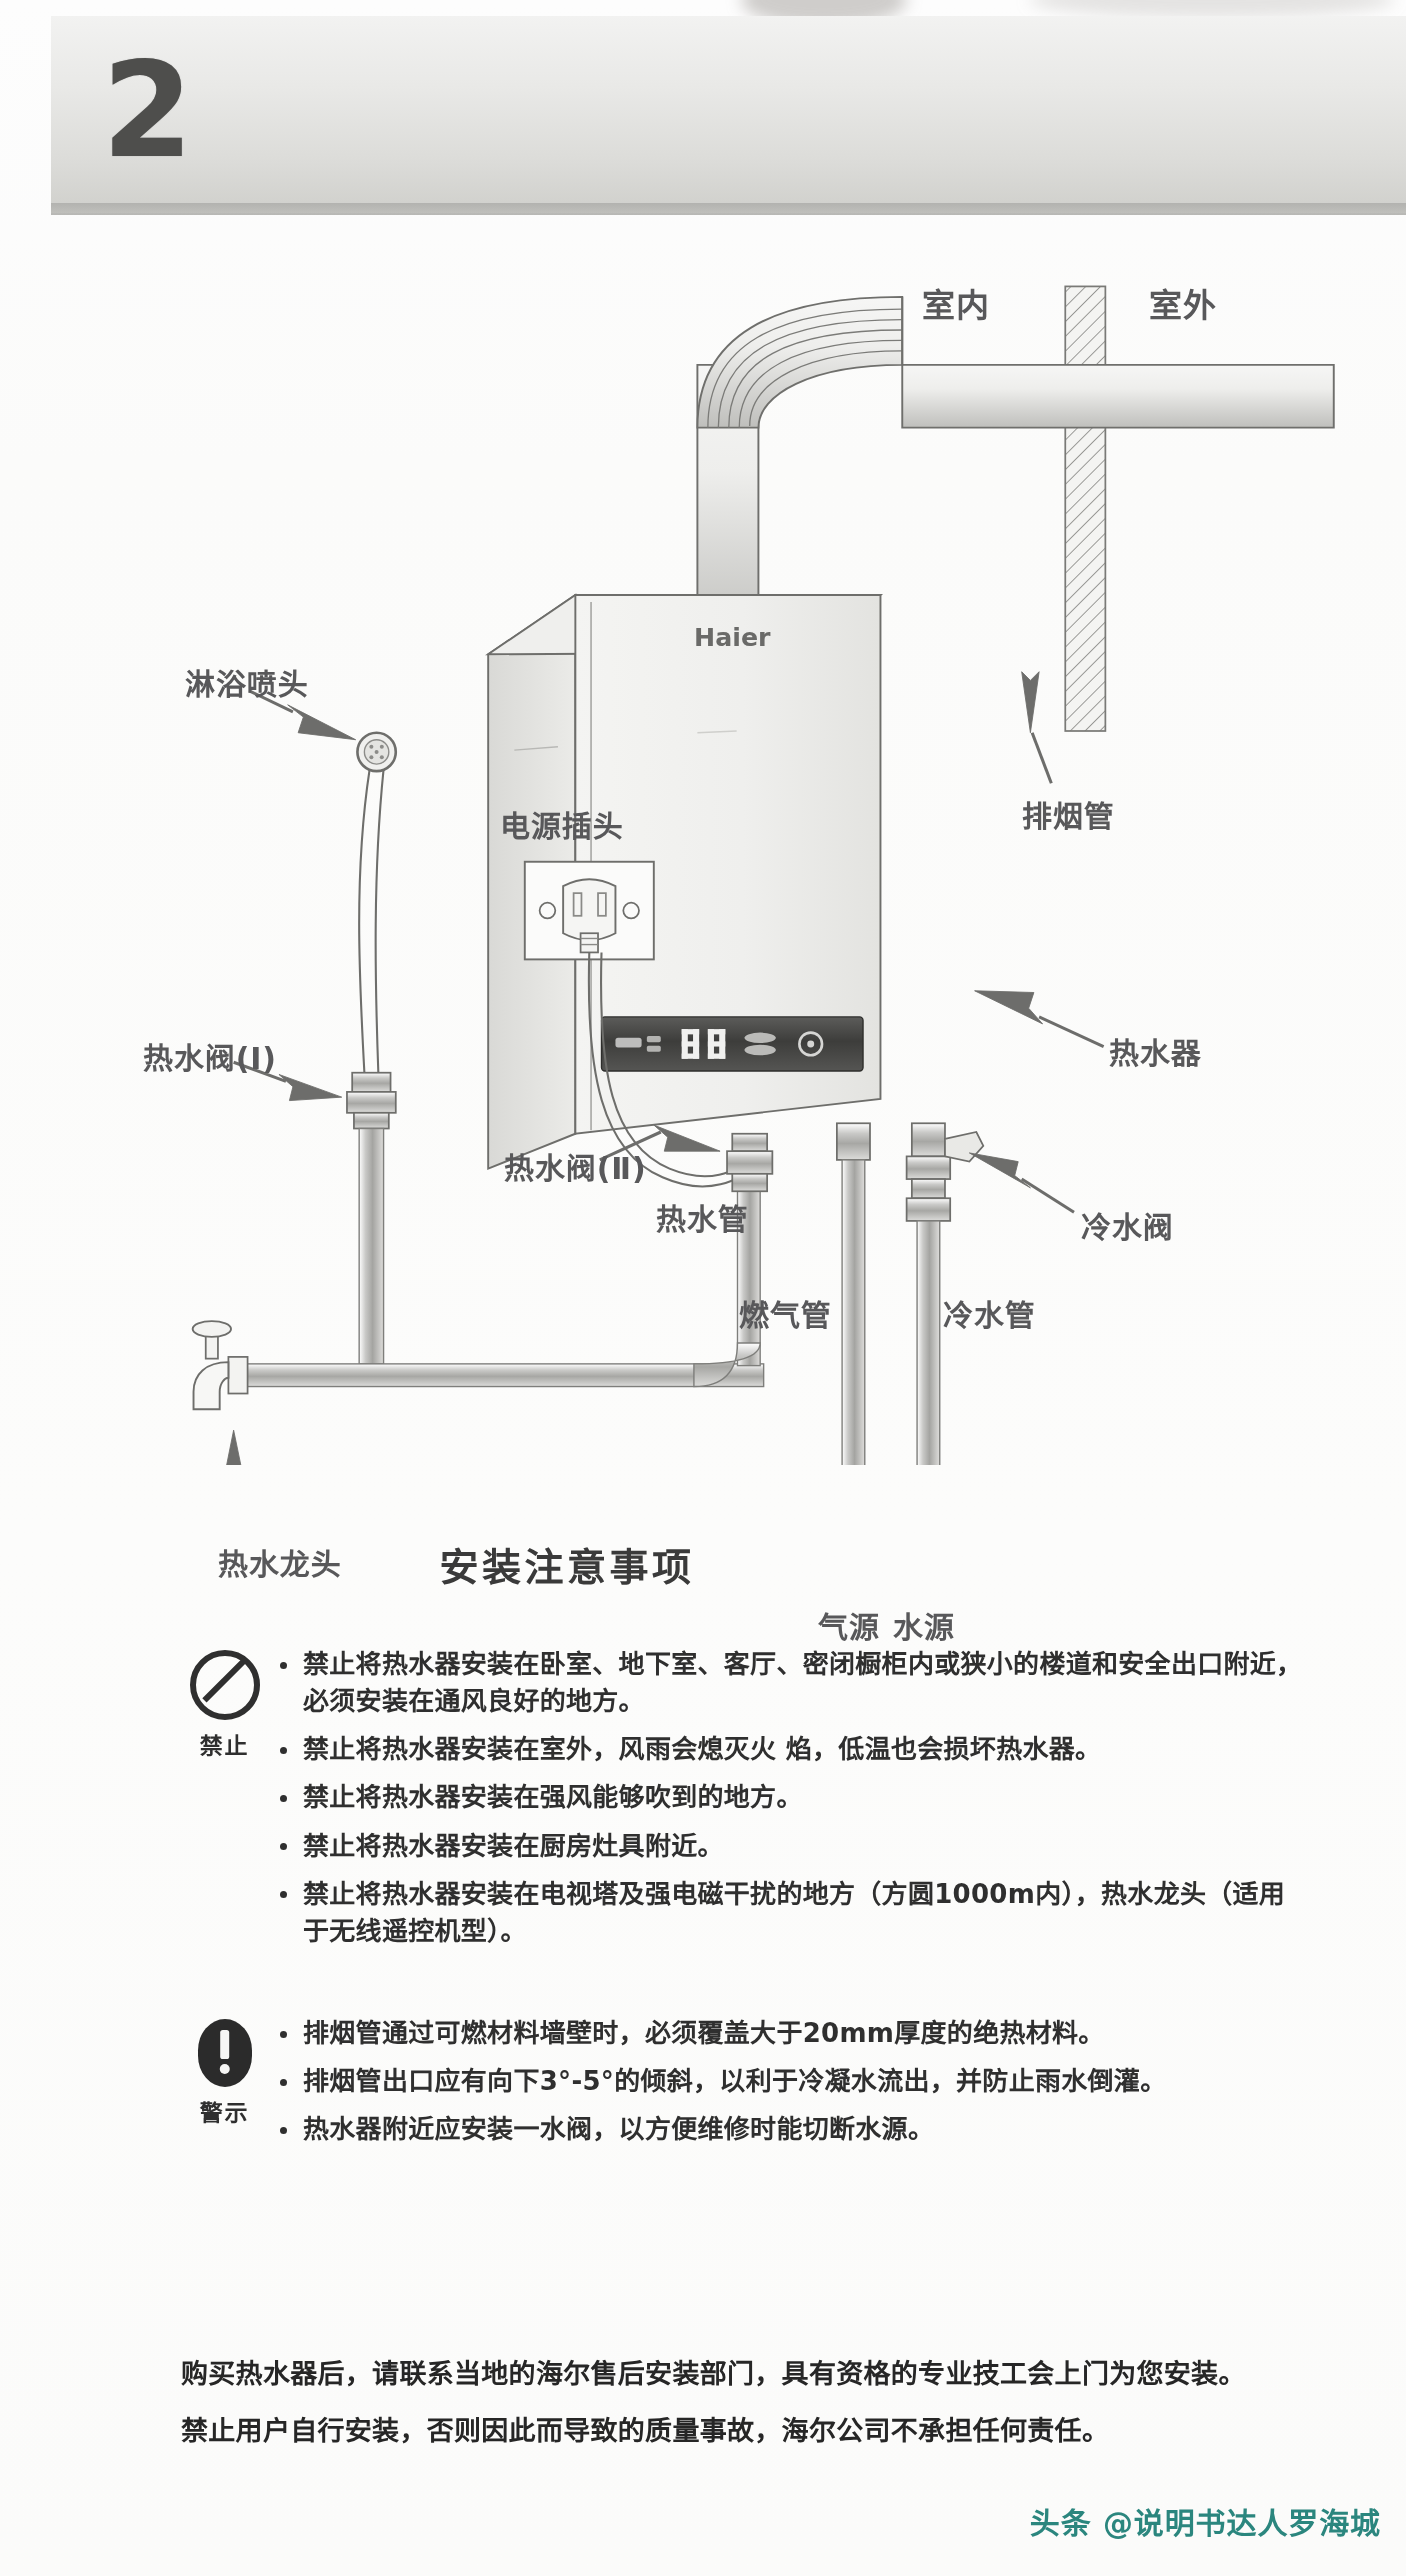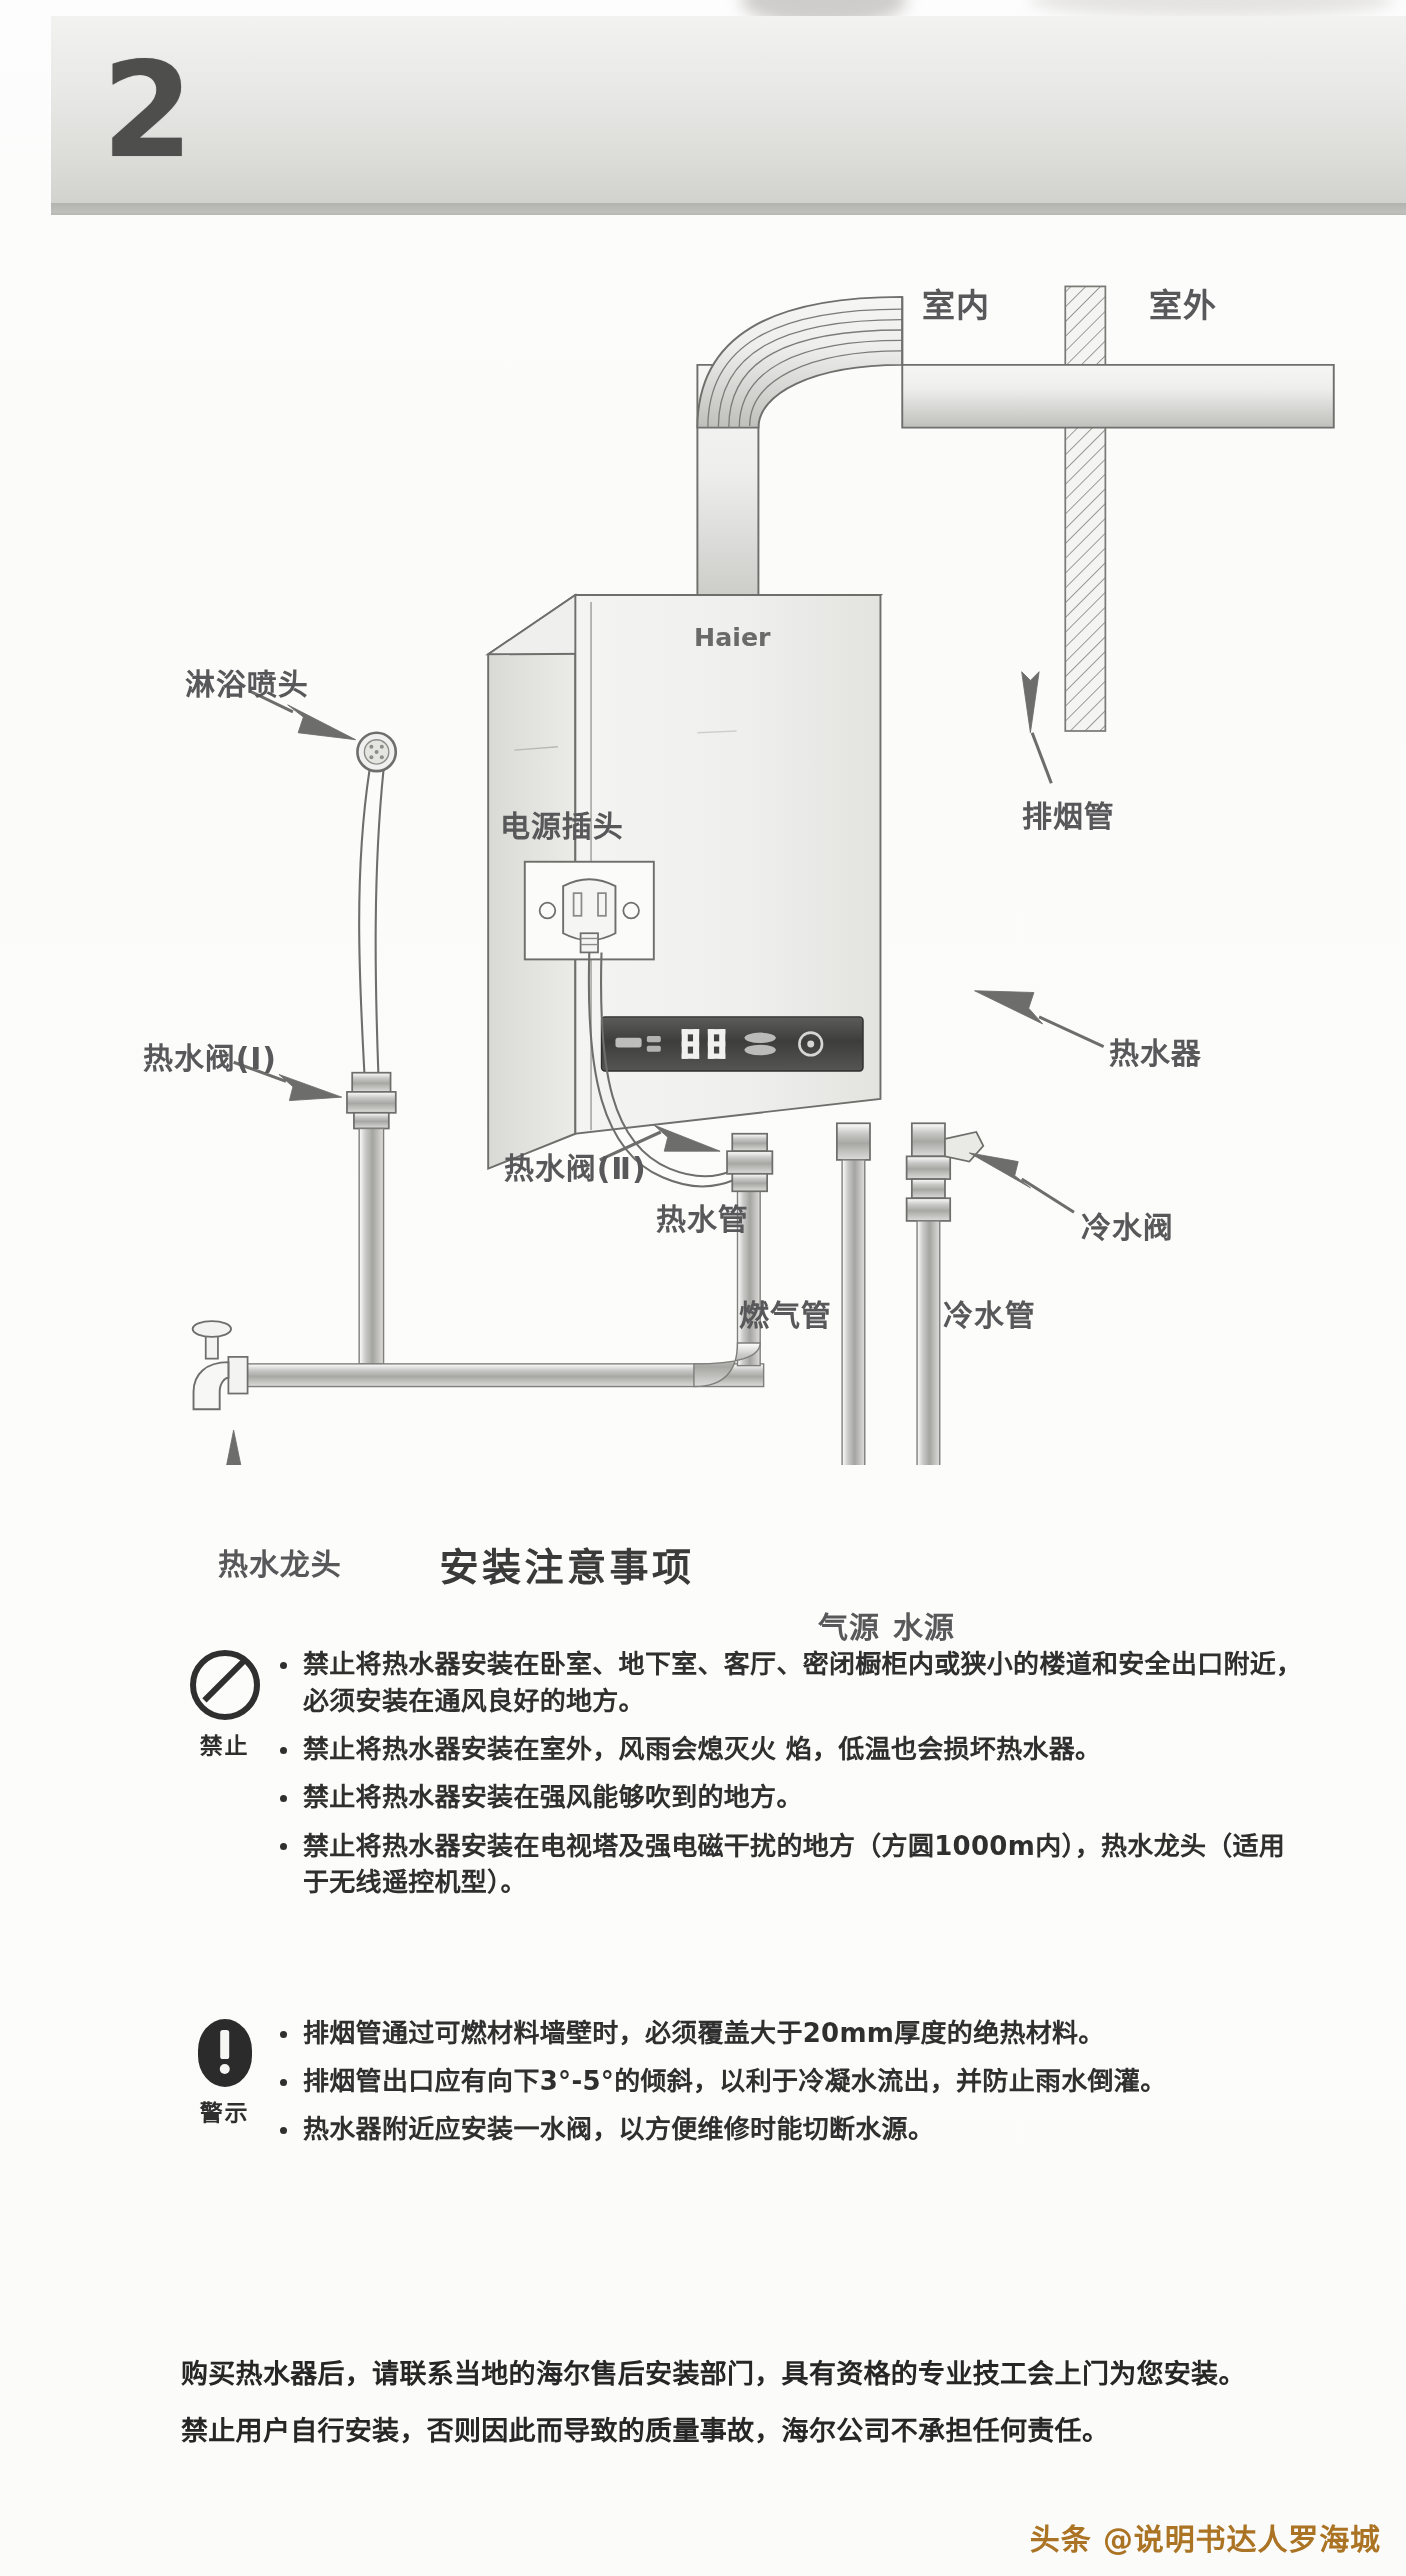--- a/index.html
+++ b/index.html
@@ -216,24 +216,24 @@
     font-size: 27px;
     font-weight: 700;
     line-height: 1.45;
     color: #262626;
     letter-spacing: 0.3px;
   }
 
   #watermark {
     position: absolute;
     right: 26px;
-    bottom: 17px;
+    bottom: 33px;
     font-size: 30px;
     font-weight: 700;
-    color: #a16207;
+    color: #0f766e;
     opacity: .88;
     letter-spacing: 0.9px;
   }
 </style>
 </head>
 <body>
 
 <div id="page"></div>
 
 <div class="scan-smudge" style="left:741px; top:-26px; width:166px; height:52px; background:rgba(120,115,110,.35);"></div>
@@ -475,20 +475,21 @@
 
 <div class="notice-block" id="block-prohibit">
   <div class="notice-icon-col">
     <div class="icon-prohibit"></div>
     <div class="icon-caption">禁止</div>
   </div>
   <ul class="notice-list">
     <li>禁止将热水器安装在卧室、地下室、客厅、密闭橱柜内或狭小的楼道和安全出口附近，必须安装在通风良好的地方。</li>
     <li>禁止将热水器安装在室外，风雨会熄灭火 焰，低温也会损坏热水器。</li>
     <li>禁止将热水器安装在强风能够吹到的地方。</li>
+    <li>禁止将热水器安装在厨房灶具附近。</li>
     <li>禁止将热水器安装在电视塔及强电磁干扰的地方（方圆1000m内），热水龙头（适用于无线遥控机型）。</li>
   </ul>
 </div>
 
 <div class="notice-block" id="block-warn">
   <div class="notice-icon-col">
     <div class="icon-warn"></div>
     <div class="icon-caption">警示</div>
   </div>
   <ul class="notice-list">

